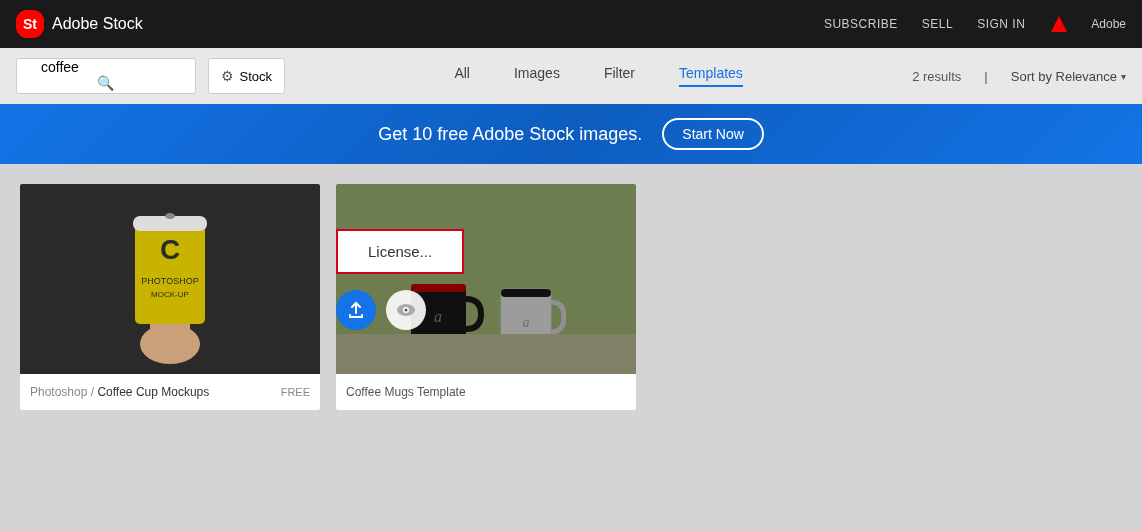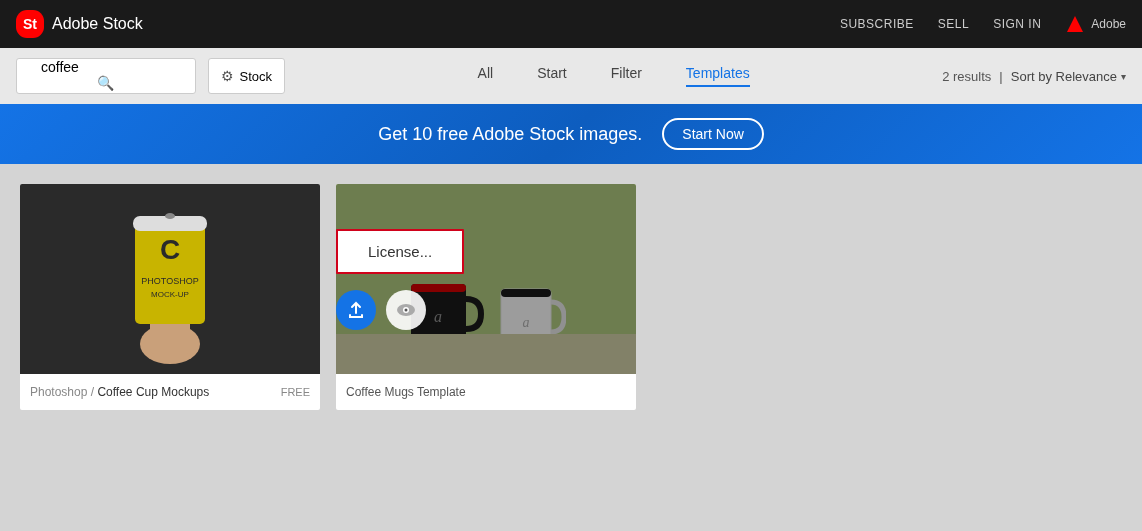--- a/index.html
+++ b/index.html
@@ -48,21 +48,21 @@
     }
     .top-nav-right a {
       color: #ccc;
       text-decoration: none;
       font-size: 12px;
       letter-spacing: 0.5px;
     }
     .adobe-logo-area {
       display: flex;
       align-items: center;
-      gap: 6px;
+      gap: 22px;
       color: #ccc;
       font-size: 12px;
     }
     .adobe-icon {
       display: inline-block;
       width: 20px;
       height: 20px;
     }
 
     
@@ -134,21 +134,21 @@
     .tab-item.active {
       color: #1473e6;
       border-bottom: 2px solid #1473e6;
     }
 
     
     .results-bar {
       margin-left: auto;
       display: flex;
       align-items: center;
-      gap: 8px;
+      gap: 23px;
       font-size: 13px;
       color: #555;
     }
     .sort-dropdown {
       display: flex;
       align-items: center;
       gap: 4px;
       cursor: pointer;
       font-size: 13px;
       color: #444;
@@ -328,21 +328,21 @@
     <input type="text" value="coffee" style="">
     <button class="search-icon-btn">🔍</button>
   </div>
   <button class="filter-btn">
     <span class="filter-icon">⚙</span>
     <span>Stock</span>
   </button>
 
   <nav class="tab-nav">
     <a class="tab-item" href="#">All</a>
-    <a class="tab-item" href="#">Start</a>
+    <a class="tab-item" href="#">Images</a>
     <a class="tab-item" href="#">Filter</a>
     <a class="tab-item active" href="#">Templates</a>
   </nav>
 
   <div class="results-bar">
     <span>2 results</span>
     <span>|</span>
     <div class="sort-dropdown">
       <span>Sort by Relevance</span>
       <span class="sort-chevron">▾</span>

